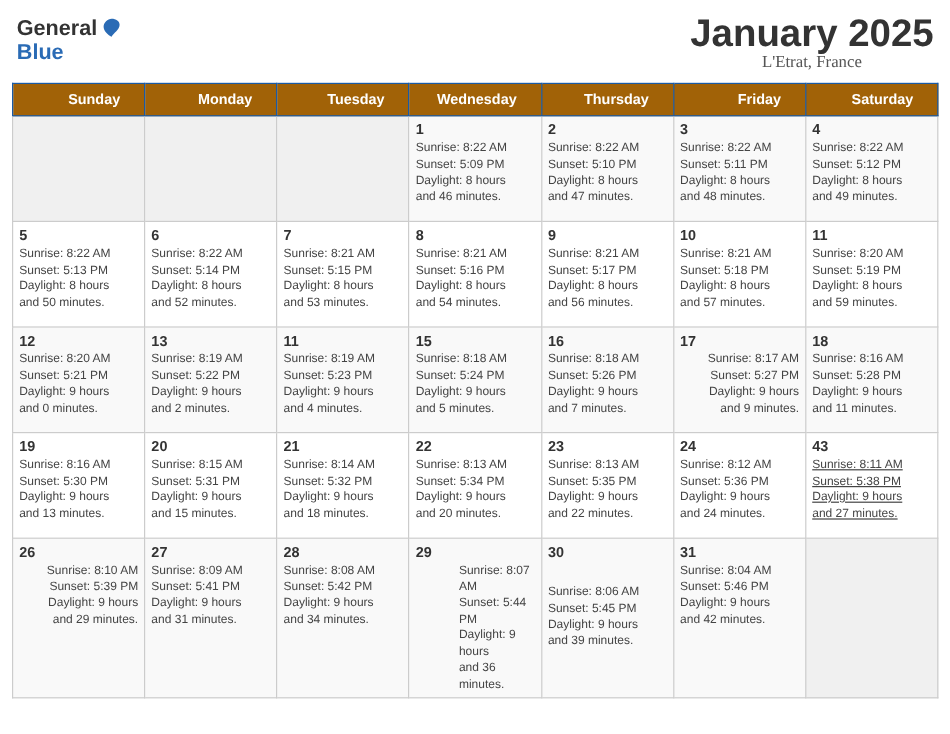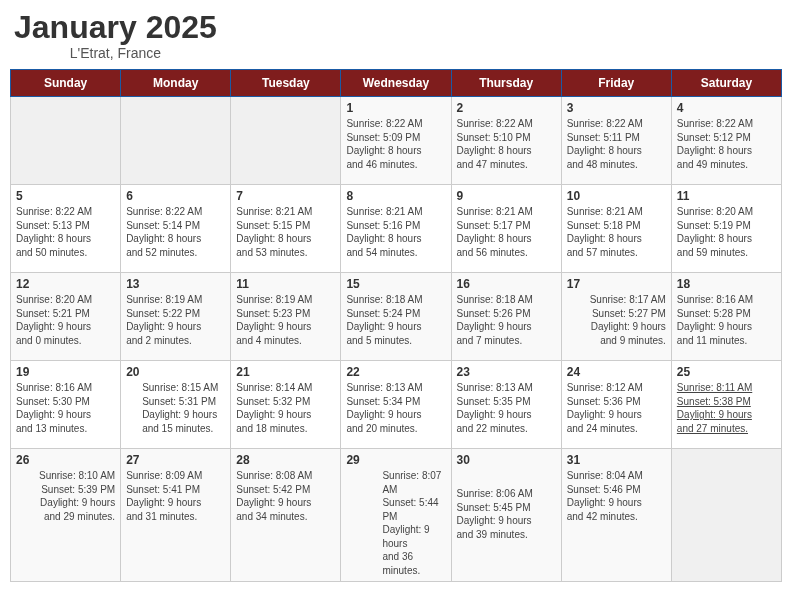--- a/index.html
+++ b/index.html
@@ -39,33 +39,34 @@
     }
     .month-title {
       font-size: 32px;
       font-weight: bold;
       color: #333;
       line-height: 1.1;
     }
     .location {
       font-size: 14px;
       color: #555;
+      font-family: Liberation Serif, serif;
     }
     table {
       width: 100%;
       border-collapse: collapse;
       table-layout: fixed;
     }
     thead tr th {
-      background-color: #7f1d1d;
+      background-color: #a16207;
       color: white;
       font-size: 12px;
       font-weight: bold;
       padding: 6px 20px;
-      text-align: center;
+      text-align: right;
       border: 1px solid #1a5aa5;
     }
     tbody tr td {
       border: 1px solid #ccc;
       vertical-align: top;
       padding: 4px 5px;
       height: 88px;
       background: #fff;
     }
     tbody tr:nth-child(odd) td {
@@ -84,20 +85,31 @@
       line-height: 1.35;
     }
     .empty-cell {
       background: #f0f0f0 !important;
     }
   </style>
 </head>
 <body>
 
 <div class="header">
+  <div class="logo">
+    <div>
+      <div style="display:flex;align-items:center;">
+        <span class="logo-text logo-general">General</span>
+        <svg class="logo-icon" viewBox="0 0 24 24" xmlns="http://www.w3.org/2000/svg">
+          <path d="M12 2 C8 2 4 6 4 10 C4 14 8 18 12 20 C14 16 20 13 20 8 C20 4.5 16.5 2 12 2Z" fill="#2a6bb5"></path>
+        </svg>
+      </div>
+      <span class="logo-text logo-blue">Blue</span>
+    </div>
+  </div>
   <div class="title-area">
     <div class="month-title">January 2025</div>
     <div class="location">L'Etrat, France</div>
   </div>
 </div>
 
 <table>
   <thead>
     <tr id="col-headers">
         <th>Sunday</th>
@@ -248,21 +260,21 @@
       <tr>
         <td>
           <span class="day-num">19</span>
           <div class="day-info" style="white-space: pre-line;">Sunrise: 8:16 AM
 Sunset: 5:30 PM
 Daylight: 9 hours
 and 13 minutes.</div>
         </td>
         <td>
           <span class="day-num">20</span>
-          <div class="day-info" style="white-space: pre-line; margin-left: 16px;">Sunrise: 8:15 AM
+          <div class="day-info" style="white-space: pre-line;">Sunrise: 8:15 AM
 Sunset: 5:31 PM
 Daylight: 9 hours
 and 15 minutes.</div>
         </td>
         <td>
           <span class="day-num">21</span>
           <div class="day-info" style="white-space: pre-line;">Sunrise: 8:14 AM
 Sunset: 5:32 PM
 Daylight: 9 hours
 and 18 minutes.</div>
@@ -282,21 +294,21 @@
 and 22 minutes.</div>
         </td>
         <td>
           <span class="day-num">24</span>
           <div class="day-info" style="white-space: pre-line;">Sunrise: 8:12 AM
 Sunset: 5:36 PM
 Daylight: 9 hours
 and 24 minutes.</div>
         </td>
         <td>
-          <span class="day-num">25</span>
+          <span class="day-num">43</span>
           <div class="day-info" style="white-space: pre-line; text-decoration: underline;">Sunrise: 8:11 AM
 Sunset: 5:38 PM
 Daylight: 9 hours
 and 27 minutes.</div>
         </td>
       </tr>
       <tr>
         <td>
           <span class="day-num">26</span>
           <div class="day-info" style="white-space: pre-line; text-align: right;">Sunrise: 8:10 AM

